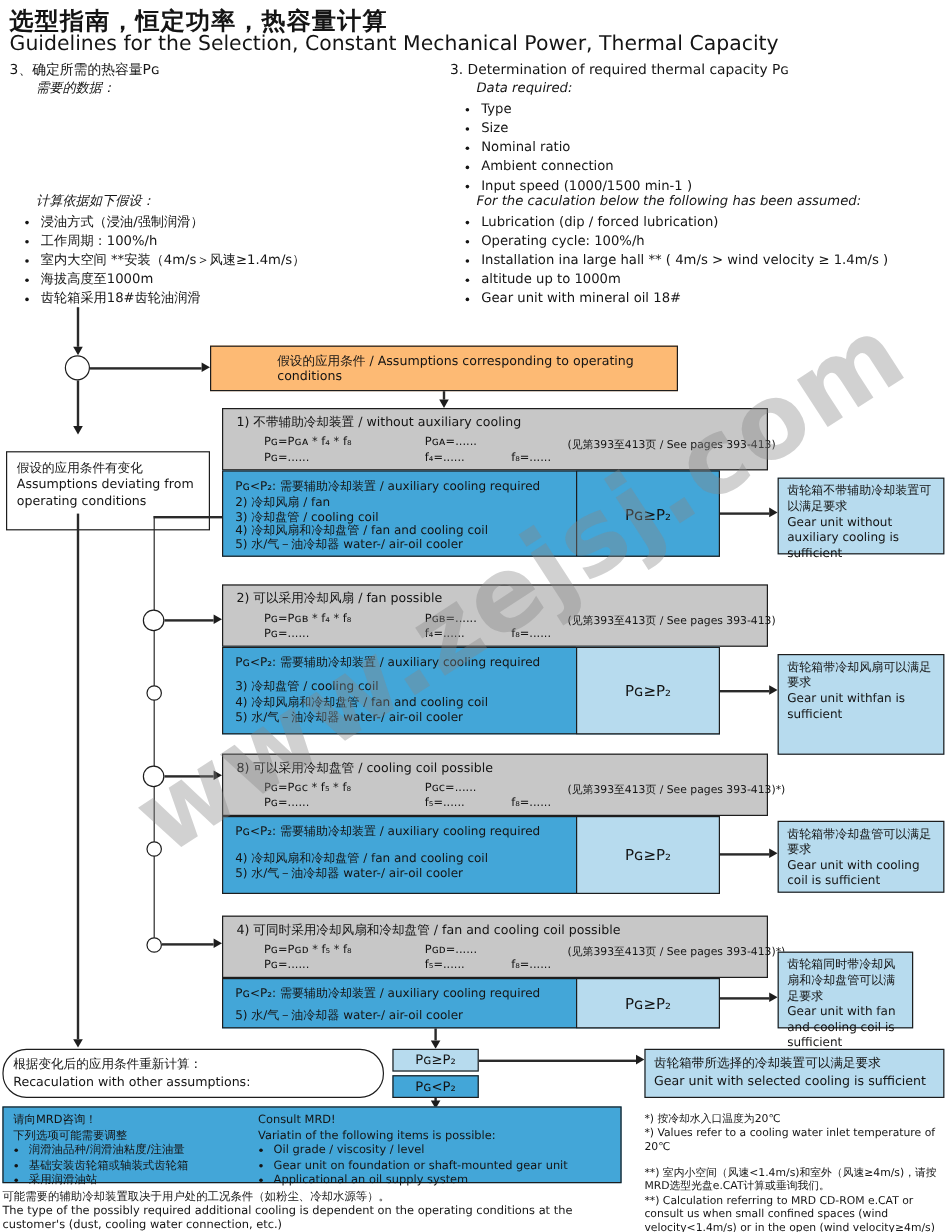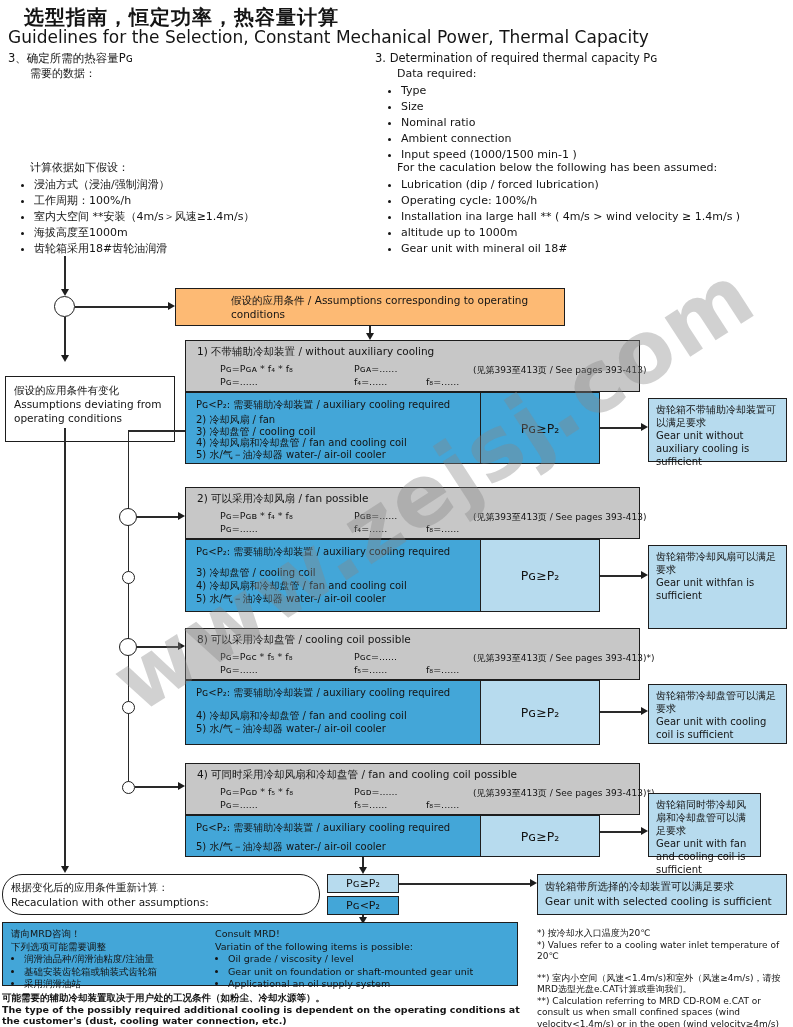--- a/index.html
+++ b/index.html
@@ -5,46 +5,46 @@
   html,body{margin:0;padding:0;background:#fff;}
   .page{position:relative;width:793px;height:1027px;background:#fff;overflow:hidden;
         font-family:"DejaVu Sans","Liberation Sans",sans-serif;color:#141414;}
   .box{position:absolute;border:1.2px solid #1d1d1d;box-sizing:border-box;}
   .line{position:absolute;background:#2a2a2a;}
   .arr-d{position:absolute;width:0;height:0;border-left:4px solid transparent;
          border-right:4px solid transparent;border-top:7px solid #1d1d1d;}
   .arr-r{position:absolute;width:0;height:0;border-top:4px solid transparent;
          border-bottom:4px solid transparent;border-left:7px solid #1d1d1d;}
   .circle{position:absolute;border:1.4px solid #1d1d1d;border-radius:50%;background:#fff;box-sizing:border-box;}
-  .title-zh{position:absolute;left:8px;top:4px;font-size:20px;font-weight:bold;letter-spacing:1px;margin-left:16px;}
+  .title-zh{position:absolute;left:8px;top:4px;font-size:20px;font-weight:bold;letter-spacing:1px;}
   .title-en{position:absolute;left:8px;top:27px;font-size:17px;font-weight:500;}
   .intro{position:absolute;font-size:11px;line-height:16px;}
   .ih{font-size:11.5px;}
-  .is{margin-left:22px;}
+  .is{margin-left:22px;font-style:italic;}
   .intro ul{list-style:disc;margin:1px 0 0 0;padding-left:26px;}
   .intro li{line-height:16px;}
   .blk-head{background:#c7c7c7;}
   .bt{position:absolute;left:11px;top:4px;font-size:10.5px;}
   .bf{position:absolute;font-size:9.5px;white-space:nowrap;}
   .pages{font-size:9px;}
   .blk-body{background:#43a6d8;}
   .cond{position:absolute;left:10px;top:5px;font-size:10px;white-space:nowrap;}
   .opts{position:absolute;left:10px;font-size:10px;white-space:nowrap;}
   .pg-cell{position:absolute;right:-1px;top:-1px;bottom:-1px;width:120px;border:1.2px solid #1d1d1d;
            display:flex;align-items:center;justify-content:center;font-size:12.5px;box-sizing:border-box;}
   .res{padding:4px 7px;font-size:10px;line-height:13px;background:#b7dbee;}
   .topbar{background:#fdba74;font-size:10.5px;display:flex;align-items:center;padding-left:55px;}
   .devbox{background:#fff;padding:6px 8px;font-size:10.5px;line-height:14px;}
   .whitebox{background:#fff;padding:5px 8px;font-size:10.5px;line-height:15px;border-radius:20px;}
   .smallpg{display:flex;align-items:center;justify-content:center;font-size:11px;}
   .consult{background:#43a6d8;font-size:9.5px;line-height:12.5px;}
   .consult .col{position:absolute;top:5px;}
   .consult ul{list-style:disc;margin:0;padding-left:13px;}
   .fnotes{position:absolute;font-size:9px;line-height:11.5px;}
-  .bnote{position:absolute;font-size:9.5px;line-height:11.5px;font-weight:bold;}
+  .bnote{position:absolute;font-size:9.5px;line-height:11.5px;}
   .watermark{position:absolute;left:95px;top:648px;transform:rotate(-33deg);transform-origin:0 0;
              font-size:86px;font-weight:bold;color:rgba(135,135,135,0.38);white-space:nowrap;
              letter-spacing:2px;pointer-events:none;z-index:50;}
 </style>
 </head>
 <body>
 
 <div class="page">
 
   <div class="title-zh">选型指南，恒定功率，热容量计算</div>

